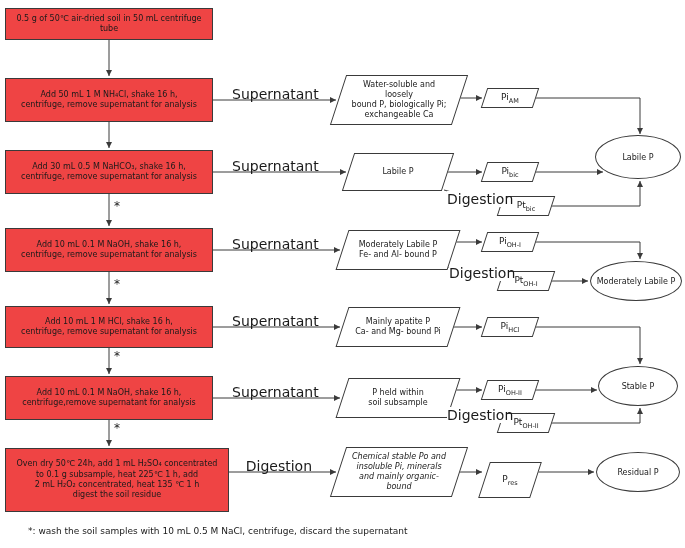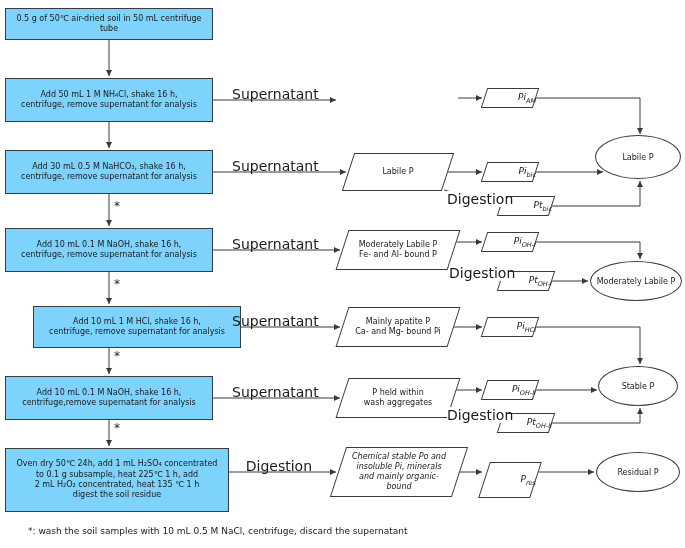--- a/index.html
+++ b/index.html
@@ -1,37 +1,36 @@
 <!DOCTYPE html>
 <html><head>
 <meta charset="utf-8">
 <style>
   * { margin:0; padding:0; box-sizing:border-box; }
   html,body { background:#ffffff; }
   body { font-family:"DejaVu Sans", sans-serif; color:#1a1a1a; }
   .canvas { position:relative; width:685px; height:548px; background:#fff; overflow:hidden; }
   .wires { position:absolute; left:0; top:0; z-index:0; }
   .box {
-    position:absolute; z-index:1; border:1px solid #3a3a3a; background:#7dd3fc;
+    position:absolute; z-index:1; border:1px solid #3a3a3a; background:#ef4444;
     display:flex; align-items:center; justify-content:center; text-align:center;
     font-size:8px; line-height:1.3; padding:2px 5px; white-space:pre-line;
   }
   .para {
     position:absolute; z-index:1; display:flex; align-items:center; justify-content:center;
     text-align:center; font-size:8px; line-height:1.25; padding:2px 10px;
   }
   .para::before {
     content:""; position:absolute; left:0; top:0; right:0; bottom:0;
     background:#fff; border:1px solid #3a3a3a; transform:skewX(-18deg);
   }
   .para .txt { position:relative; z-index:1; white-space:pre-line; }
   .ptag {
-    position:absolute; z-index:1; display:flex; align-items:center; justify-content:flex-end;
+    position:absolute; z-index:1; display:flex; align-items:center; justify-content:center;
     font-size:9px;
-    font-style:italic;
   }
   .ptag::before {
     content:""; position:absolute; left:0; top:0; right:0; bottom:0;
     background:#fff; border:1px solid #3a3a3a; transform:skewX(-18deg);
   }
   .ptag .txt { position:relative; z-index:1; }
   .ptag sub { font-size:6.5px; }
   .pool {
     position:absolute; z-index:1; border:1px solid #3a3a3a; border-radius:50%; background:#fff;
     display:flex; align-items:center; justify-content:center; text-align:center;
@@ -91,21 +90,21 @@
     </g>
   </svg>
 
   <div class="box" style="left:5px; top:8px;   width:208px; height:32px;">0.5 g of 50℃ air-dried soil in 50 mL centrifuge tube</div>
   <div class="box" style="left:5px; top:78px;  width:208px; height:44px;">Add 50 mL  1 M NH₄Cl, shake 16 h,
 centrifuge, remove supernatant for analysis</div>
   <div class="box" style="left:5px; top:150px; width:208px; height:44px;">Add 30 mL  0.5 M NaHCO₃, shake 16 h,
 centrifuge, remove supernatant for analysis</div>
   <div class="box" style="left:5px; top:228px; width:208px; height:44px;">Add 10 mL  0.1 M NaOH, shake 16 h,
 centrifuge, remove supernatant for analysis</div>
-  <div class="box" style="left:5px; top:306px; width:208px; height:42px;margin-left:28px;">Add 10 mL  1 M HCl, shake 16 h,
+  <div class="box" style="left:5px; top:306px; width:208px; height:42px;">Add 10 mL  1 M HCl, shake 16 h,
 centrifuge, remove supernatant for analysis</div>
   <div class="box" style="left:5px; top:376px; width:208px; height:44px;">Add 10 mL  0.1 M NaOH, shake 16 h,
 centrifuge,remove supernatant for analysis</div>
   <div class="box" style="left:5px; top:448px; width:224px; height:64px;">Oven dry 50℃ 24h, add 1 mL H₂SO₄ concentrated
 to 0.1 g subsample, heat 225℃ 1 h, add
 2 mL H₂O₂ concentrated, heat 135 ℃ 1 h
 digest the soil residue</div>
 
   <div class="star" style="left:114px; top:200px;">*</div>
   <div class="star" style="left:114px; top:278px;">*</div>
@@ -116,34 +115,39 @@
   <div class="elabel" style="left:232px; top:158px; width:80px;">Supernatant</div>
   <div class="elabel" style="left:232px; top:236px; width:80px;">Supernatant</div>
   <div class="elabel" style="left:232px; top:313px; width:80px;">Supernatant</div>
   <div class="elabel" style="left:232px; top:384px; width:80px;">Supernatant</div>
 
   <div class="elabel" style="left:232px; top:458px; width:80px;">Digestion</div>
   <div class="elabel bg" style="left:447px; top:191px; width:60px;">Digestion</div>
   <div class="elabel bg" style="left:449px; top:265px; width:60px;">Digestion</div>
   <div class="elabel bg" style="left:447px; top:407px; width:60px;">Digestion</div>
 
+  <div class="para" style="left:338px; top:75px;  width:122px; height:50px;">
+    <span class="txt">Water-soluble and loosely
+bound P, biologically Pi;
+exchangeable Ca</span>
+  </div>
   <div class="para" style="left:348px; top:153px; width:100px; height:38px;">
     <span class="txt">Labile P</span>
   </div>
   <div class="para" style="left:342px; top:230px; width:112px; height:40px;">
     <span class="txt">Moderately Labile P
 Fe- and Al- bound P</span>
   </div>
   <div class="para" style="left:342px; top:307px; width:112px; height:40px;">
     <span class="txt">Mainly apatite P
 Ca- and Mg- bound Pi</span>
   </div>
   <div class="para" style="left:342px; top:378px; width:112px; height:40px;">
     <span class="txt">P held within
-wash aggregates</span>
+soil subsample</span>
   </div>
   <div class="para" style="left:338px; top:447px; width:122px; height:50px;font-style:italic;">
     <span class="txt">Chemical stable Po and
 insoluble Pi, minerals
 and mainly organic-bound</span>
   </div>
 
   <div class="ptag" style="left:484px; top:88px;  width:52px; height:20px;">
     <span class="txt"><span>Pi</span><sub>AM</sub></span>
   </div>

